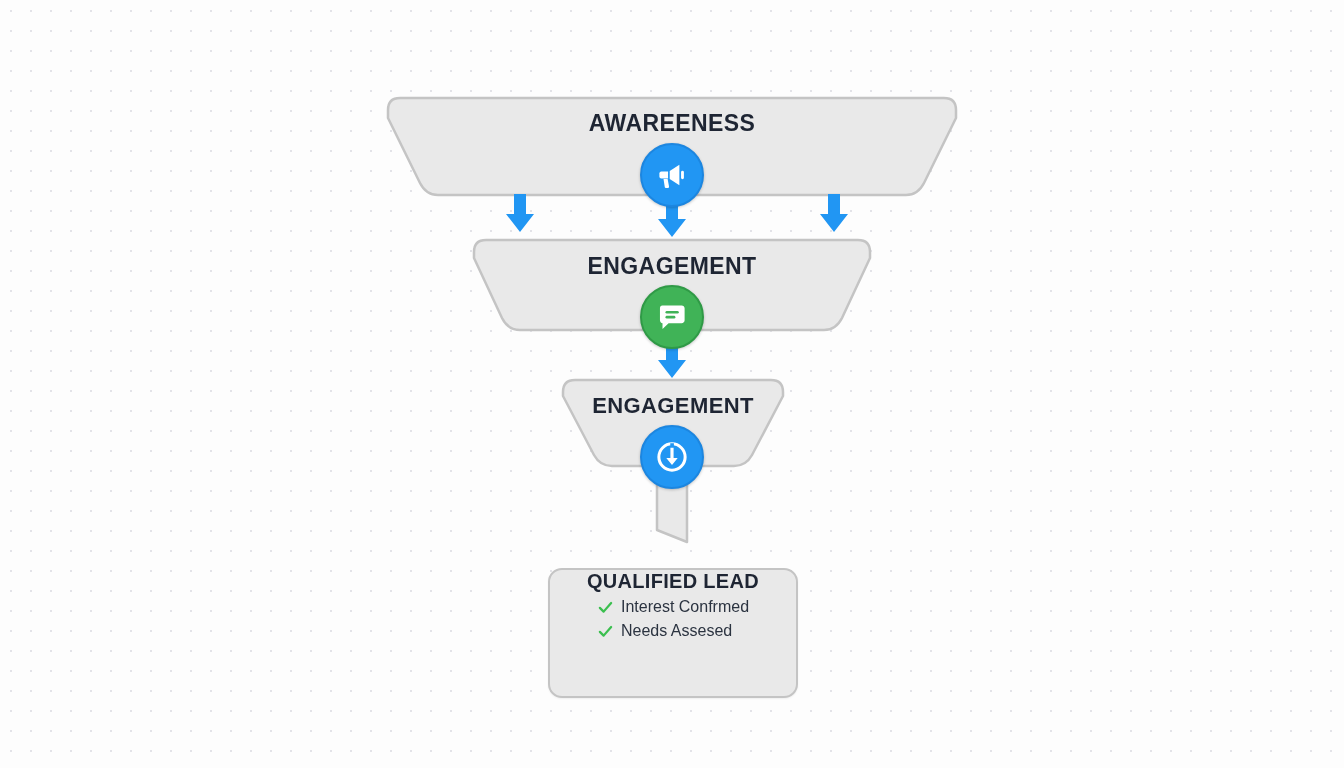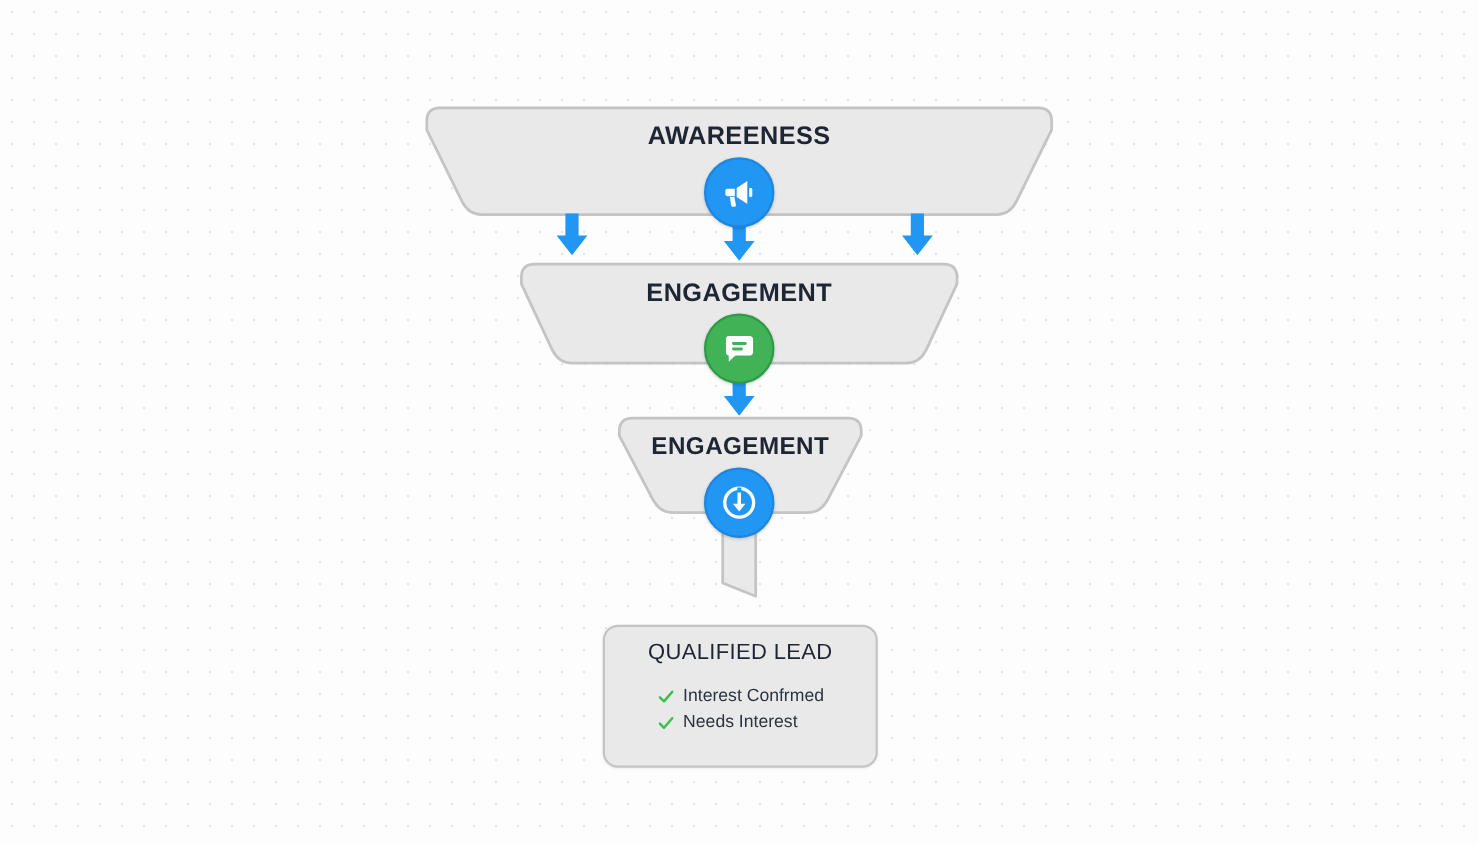--- a/index.html
+++ b/index.html
@@ -95,28 +95,28 @@
     height: 130px;
     background: #e9e9e9;
     border: 2px solid #c4c4c4;
     border-radius: 14px;
     box-sizing: border-box;
     box-shadow: 0 1px 2px rgba(0,0,0,0.06);
   }
   #qualified-title {
     text-align: center;
     font-size: 20px;
-    font-weight: normal;
+    font-weight: bold;
     color: #1e2533;
     letter-spacing: 0.3px;
-    margin-top: 12px;
+    margin-top: 0;
     white-space: nowrap;
   }
   #qualified-list {
-    margin: 16px 0 0 0;
+    margin: 2px 0 0 0;
     padding: 0 0 0 48px;
     list-style: none;
   }
   #qualified-list li {
     display: flex;
     align-items: center;
     gap: 8px;
     font-size: 16px;
     color: #2b3340;
     line-height: 24px;
@@ -240,18 +240,18 @@
       <li>
         <svg class="check-icon" viewBox="0 0 16 16">
           <path d="M2 8.4 L6.0 12.4 L14 3.2" fill="none" stroke="#3bbf4f" stroke-width="2.4" stroke-linecap="round" stroke-linejoin="round"></path>
         </svg>
         <span>Interest Confrmed</span>
       </li>
       <li>
         <svg class="check-icon" viewBox="0 0 16 16">
           <path d="M2 8.4 L6.0 12.4 L14 3.2" fill="none" stroke="#3bbf4f" stroke-width="2.4" stroke-linecap="round" stroke-linejoin="round"></path>
         </svg>
-        <span>Needs Interest</span>
+        <span>Needs Assesed</span>
       </li>
     </ul>
   </div>
 
 </div>
 
 </body></html>

